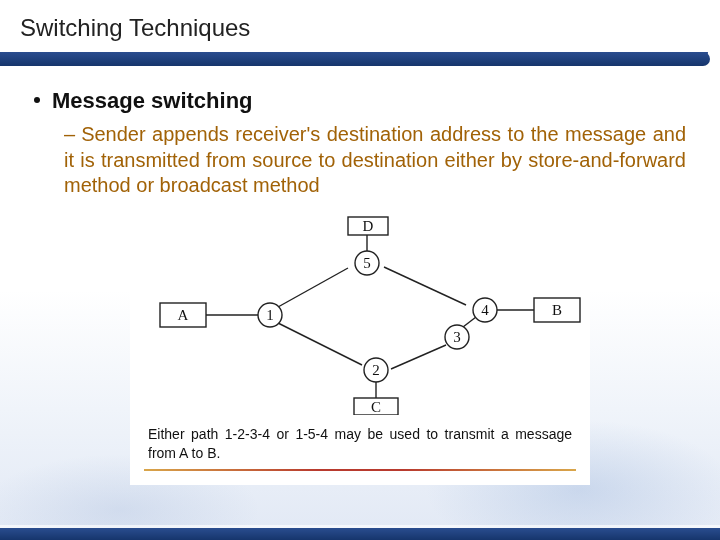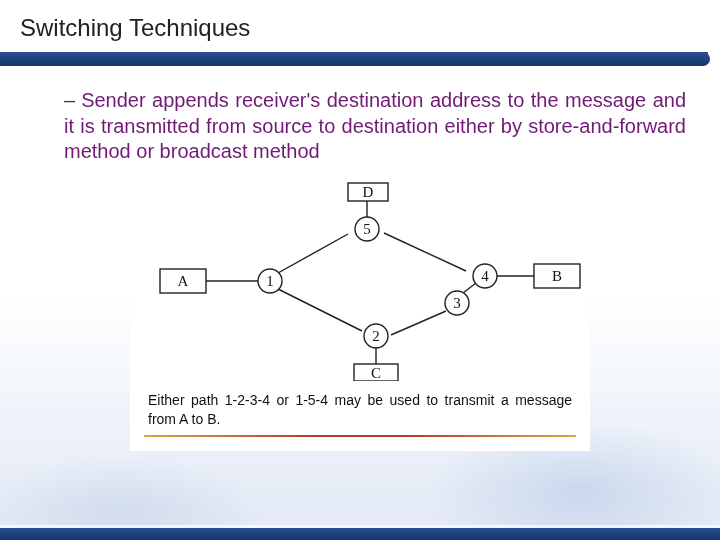--- a/index.html
+++ b/index.html
@@ -11,21 +11,21 @@
       linear-gradient(to bottom, rgba(255,255,255,0) 0%, rgba(180,200,230,0.25) 60%, rgba(170,190,225,0.35) 100%);
   }
   .title-wrap{position:relative;padding:14px 32px 0 20px}
   .title{font-size:24px;color:#222;margin:0 0 6px 0;font-weight:400}
   .title-bar{position:relative;height:20px}
   .bar-dark{position:absolute;left:-20px;right:-20px;top:4px;height:14px;background:linear-gradient(#2a4d8f,#16356c);border-radius:0 0 14px 0}
   .bar-dark::after{content:"";position:absolute;top:0;right:-2px;height:14px;width:40px;background:linear-gradient(#2a4d8f,#16356c);border-radius:0 12px 12px 0}
   .content{position:relative;padding:20px 34px 0 34px;z-index:2}
   .b1{margin:0 0 8px 0;font-size:22px;font-weight:700;color:#111}
   .b1 .dot{display:inline-block;width:6px;height:6px;background:#111;border-radius:50%;vertical-align:middle;margin-right:12px;position:relative;top:-2px}
-  .b2{margin:0 0 0 30px;font-size:20px;color:#701a75;line-height:1.28;text-align:justify}
+  .b2{margin:0 0 0 30px;font-size:20px;color:#a16207;line-height:1.28;text-align:justify}
   .b2 .dash{display:inline-block;margin-right:6px}
   .figure{position:relative;margin:16px auto 0 auto;width:460px;height:270px;background:#fff}
   .figure svg{display:block}
   .caption{font-family:Liberation Sans, sans-serif;font-size:14px;color:#111;line-height:1.35;margin:10px 18px 0 18px;text-align:justify}
   .caption-rule{height:2px;margin:6px 14px 0 14px;background:linear-gradient(to right,#d9a64a,#b83a2e 40%,#b83a2e 60%,#d9a64a)}
   .footer-bar{position:absolute;left:0;right:0;bottom:0;height:12px;background:linear-gradient(#2a4d8f,#16356c)}
   .footer-bar::before{content:"";position:absolute;left:0;right:0;top:-3px;height:3px;background:rgba(255,255,255,0.65)}
   .node-rect{fill:#fff;stroke:#222;stroke-width:1.4}
   .node-circ{fill:#fff;stroke:#222;stroke-width:1.4}
   .edge{stroke:#222;stroke-width:1.4;fill:none}
@@ -38,20 +38,23 @@
   <div class="bg-deco"></div>
 
   <div class="title-wrap">
     <h1 class="title">Switching Techniques</h1>
     <div class="title-bar">
       <div class="bar-dark"></div>
     </div>
   </div>
 
   <div class="content">
+    <p class="b1">
+      <span class="dot"></span><span>Message switching</span>
+    </p>
     <p class="b2">
       <span class="dash">–</span><span>Sender appends receiver's destination address to the message and it is transmitted from source to destination either by store-and-forward method or broadcast method</span>
     </p>
 
     <div class="figure">
       <svg viewBox="0 0 460 200" width="460" height="200">
 
         <line class="edge" x1="76" y1="100" x2="128" y2="100"></line>
         <line class="edge" x1="148" y1="92" x2="218" y2="53"></line>
         <line class="edge" x1="148" y1="108" x2="232" y2="150"></line>

